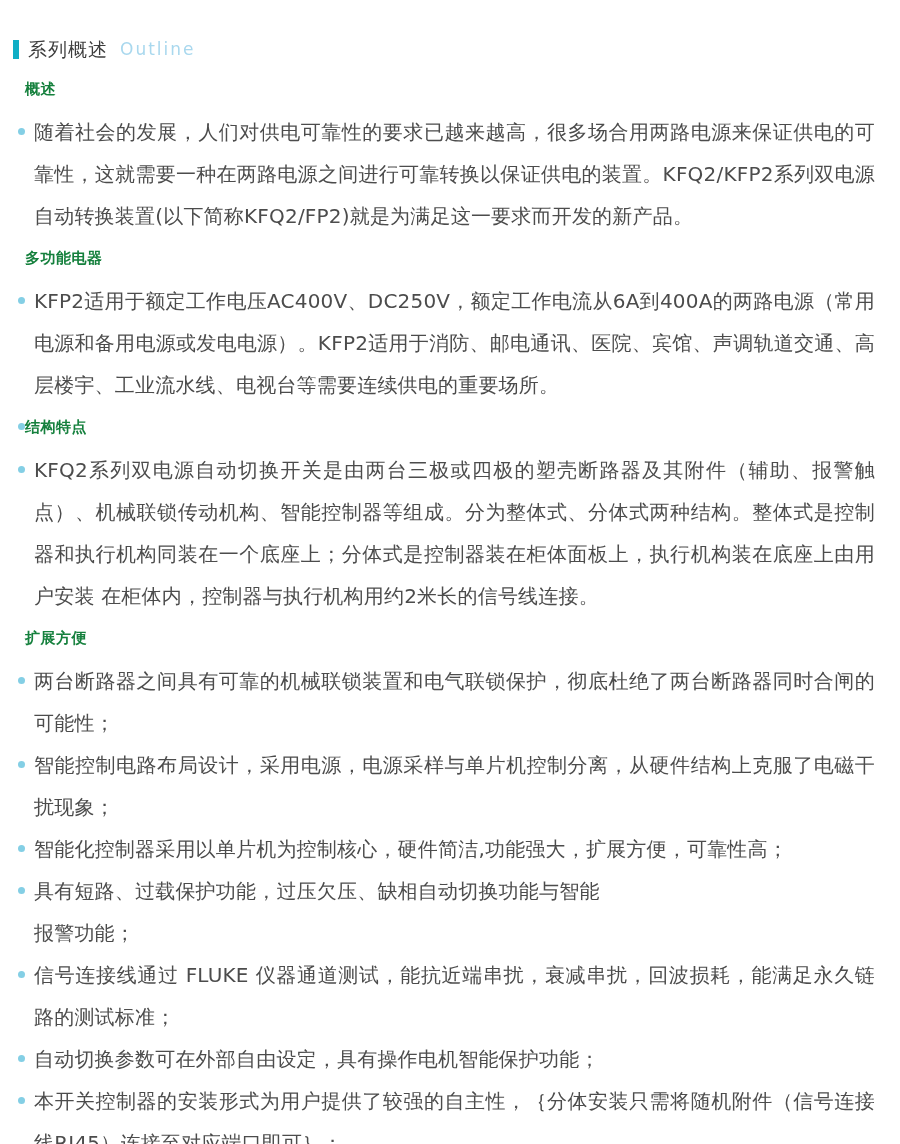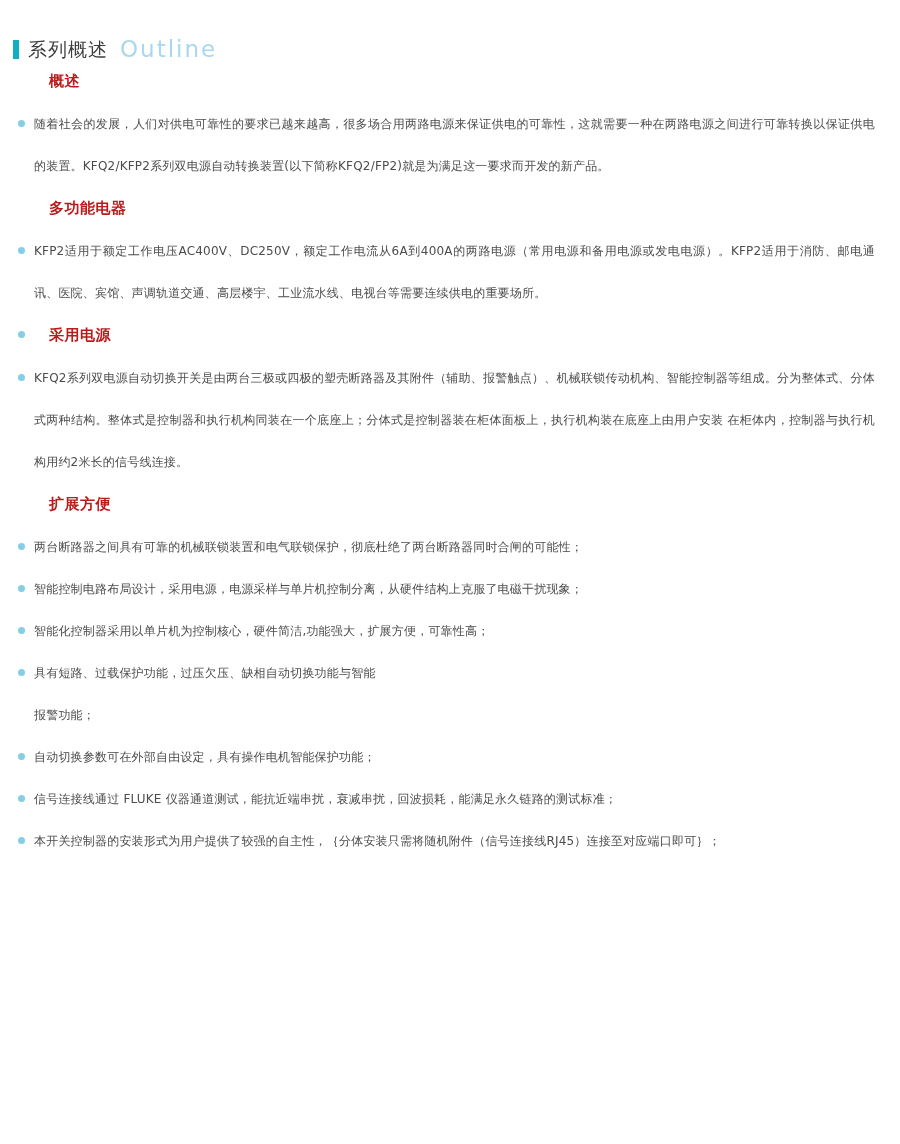--- a/index.html
+++ b/index.html
@@ -11,57 +11,58 @@
   .doc {
     width: 900px;
     min-height: 1144px;
     box-sizing: border-box;
     padding: 38px 25px 30px 13px;
     background: #ffffff;
   }
   .title-row {
     display: flex;
     align-items: center;
+    margin-bottom: 8px;
   }
   .accent-bar {
     width: 6px;
     height: 19px;
     background: #0FAEC5;
     margin-right: 9px;
     flex: 0 0 auto;
   }
   .title-cn {
     font-size: 19px;
     color: #3d3d3d;
     font-weight: 500;
     letter-spacing: 1px;
     line-height: 22px;
   }
   .title-en {
-    font-size: 23px;
+    font-size: 17px;
     color: #A9D8EE;
     font-weight: 500;
     margin-left: 12px;
     letter-spacing: 2px;
     line-height: 22px;
   }
   h2.sec-heading {
     font-size: 15px;
     font-weight: bold;
-    color: #b91c1c;
-    margin: 0 0 0 36px;
+    color: #15803d;
+    margin: 0 0 0 12px;
     padding: 13px 0 13px 0;
     line-height: 17px;
     letter-spacing: 0.5px;
   }
   p.bullet {
     position: relative;
     margin: 0;
     padding-left: 21px;
-    font-size: 12px;
+    font-size: 20px;
     line-height: 42px;
     text-align: justify;
     letter-spacing: 0.2px;
   }
   p.bullet .bullet-dot {
     position: absolute;
     left: 5px;
     top: 17px;
     width: 7px;
     height: 7px;
@@ -99,21 +100,21 @@
     </p>
   </div>
 
   <div class="section">
     <p class="bullet">
       <span class="bullet-dot"></span>
     </p>
   </div>
 
   <div class="section">
-    <h2 class="sec-heading">采用电源</h2>
+    <h2 class="sec-heading">结构特点</h2>
     <p class="bullet">
       <span class="bullet-dot"></span>
       <span class="bullet-text">KFQ2系列双电源自动切换开关是由两台三极或四极的塑壳断路器及其附件（辅助、报警触点）、机械联锁传动机构、智能控制器等组成。分为整体式、分体式两种结构。整体式是控制器和执行机构同装在一个底座上；分体式是控制器装在柜体面板上，执行机构装在底座上由用户安装 在柜体内，控制器与执行机构用约2米长的信号线连接。</span>
     </p>
   </div>
 
   <div class="section">
     <h2 class="sec-heading">扩展方便</h2>
     <p class="bullet">
       <span class="bullet-dot"></span>
@@ -127,25 +128,25 @@
       <span class="bullet-dot"></span>
       <span class="bullet-text">智能化控制器采用以单片机为控制核心，硬件简洁,功能强大，扩展方便，可靠性高；</span>
     </p>
     <p class="bullet">
       <span class="bullet-dot"></span>
       <span class="bullet-text">具有短路、过载保护功能，过压欠压、缺相自动切换功能与智能
 报警功能；</span>
     </p>
     <p class="bullet">
       <span class="bullet-dot"></span>
-      <span class="bullet-text">自动切换参数可在外部自由设定，具有操作电机智能保护功能；</span>
+      <span class="bullet-text">信号连接线通过 FLUKE 仪器通道测试，能抗近端串扰，衰减串扰，回波损耗，能满足永久链路的测试标准；</span>
     </p>
     <p class="bullet">
       <span class="bullet-dot"></span>
-      <span class="bullet-text">信号连接线通过 FLUKE 仪器通道测试，能抗近端串扰，衰减串扰，回波损耗，能满足永久链路的测试标准；</span>
+      <span class="bullet-text">自动切换参数可在外部自由设定，具有操作电机智能保护功能；</span>
     </p>
     <p class="bullet">
       <span class="bullet-dot"></span>
       <span class="bullet-text">本开关控制器的安装形式为用户提供了较强的自主性，｛分体安装只需将随机附件（信号连接线RJ45）连接至对应端口即可｝；</span>
     </p>
 
   </div>
 
 </div>
 

